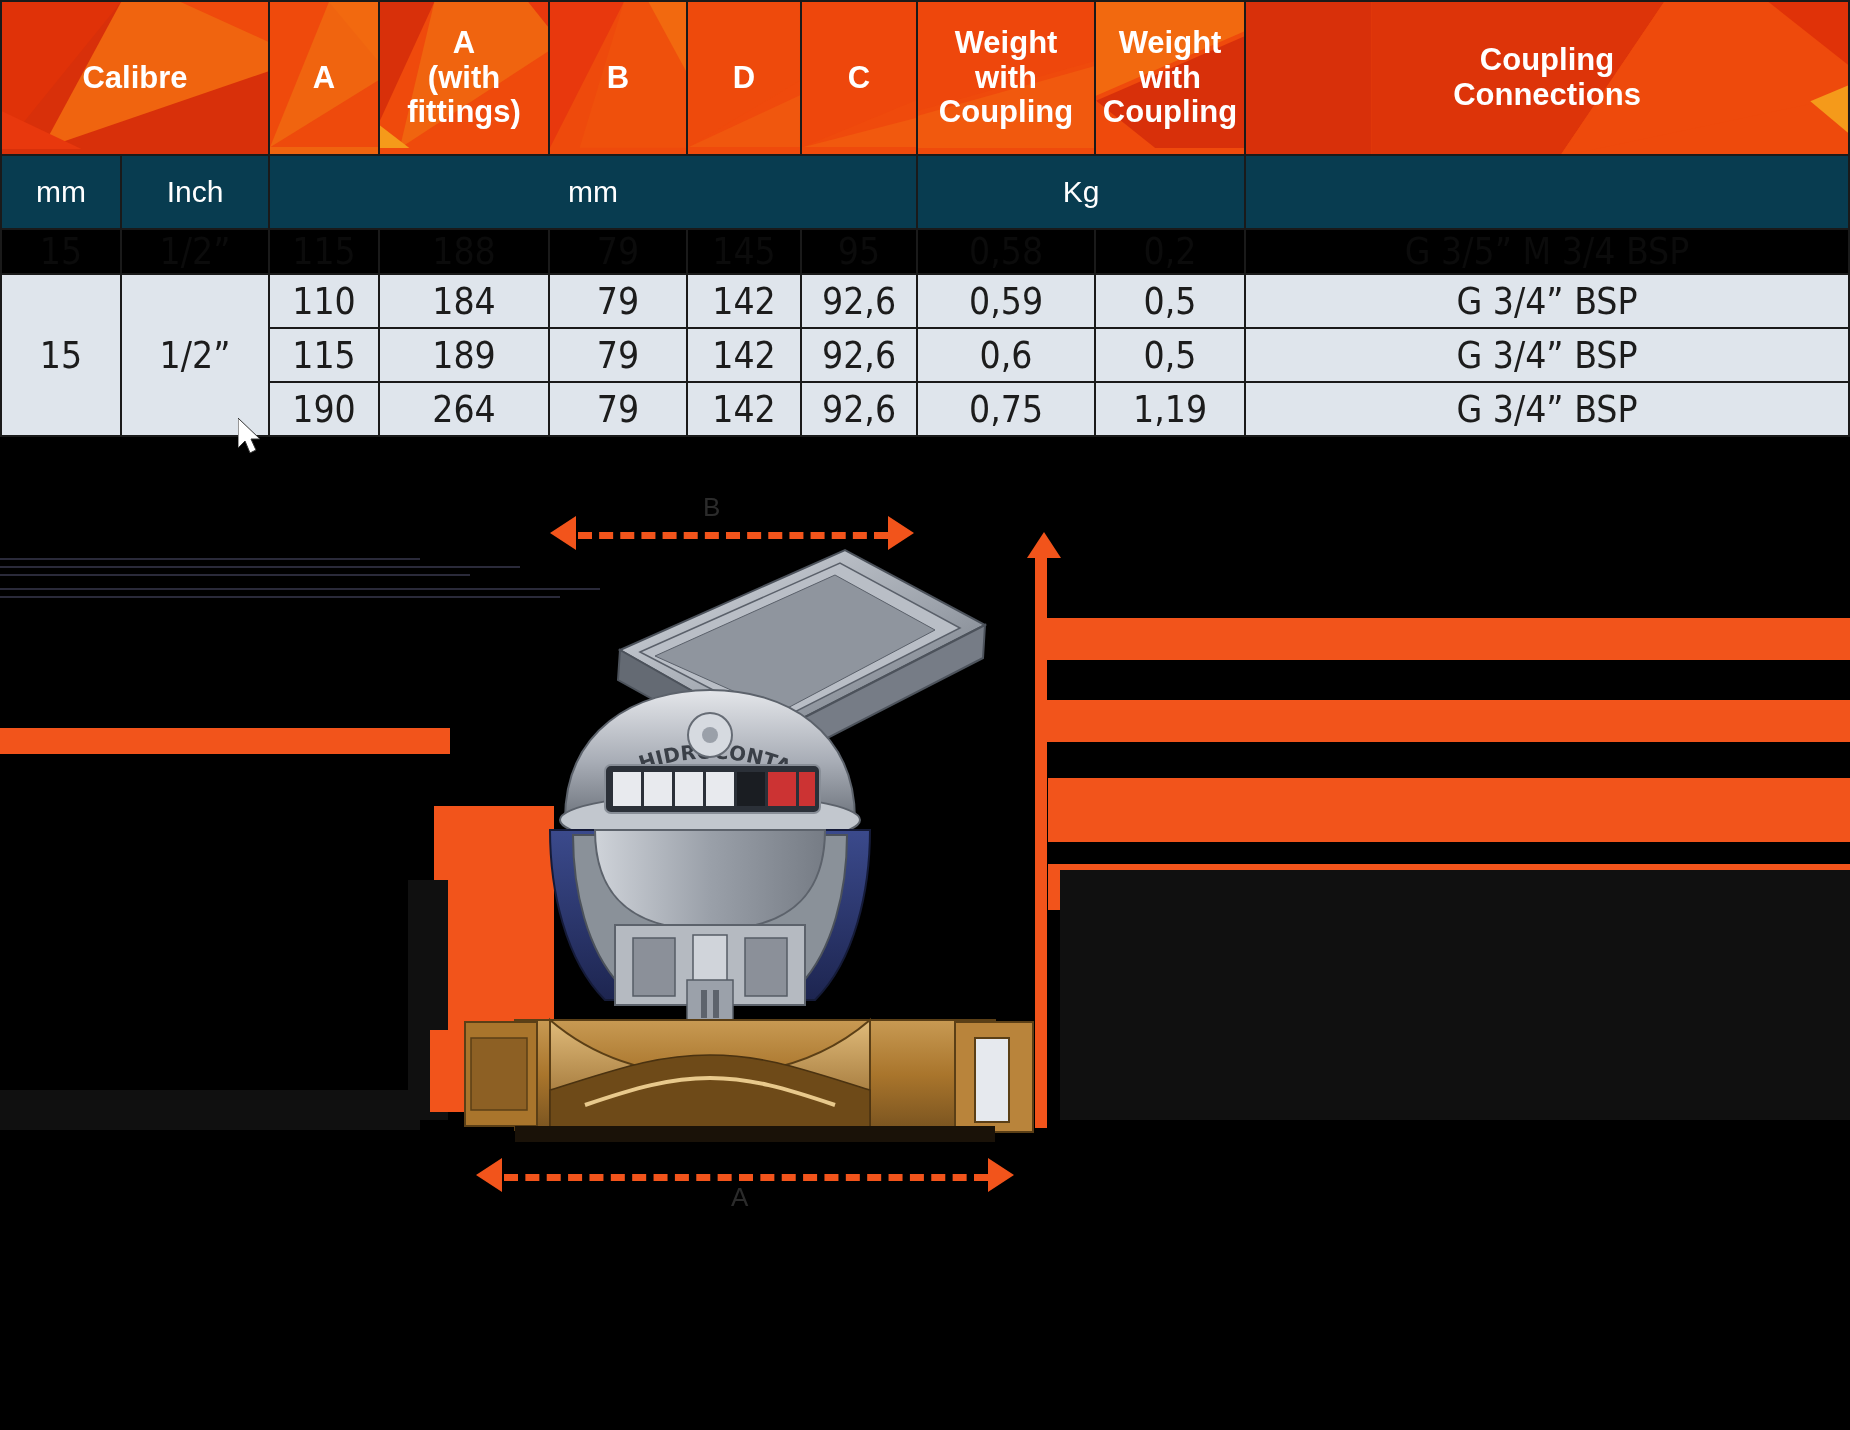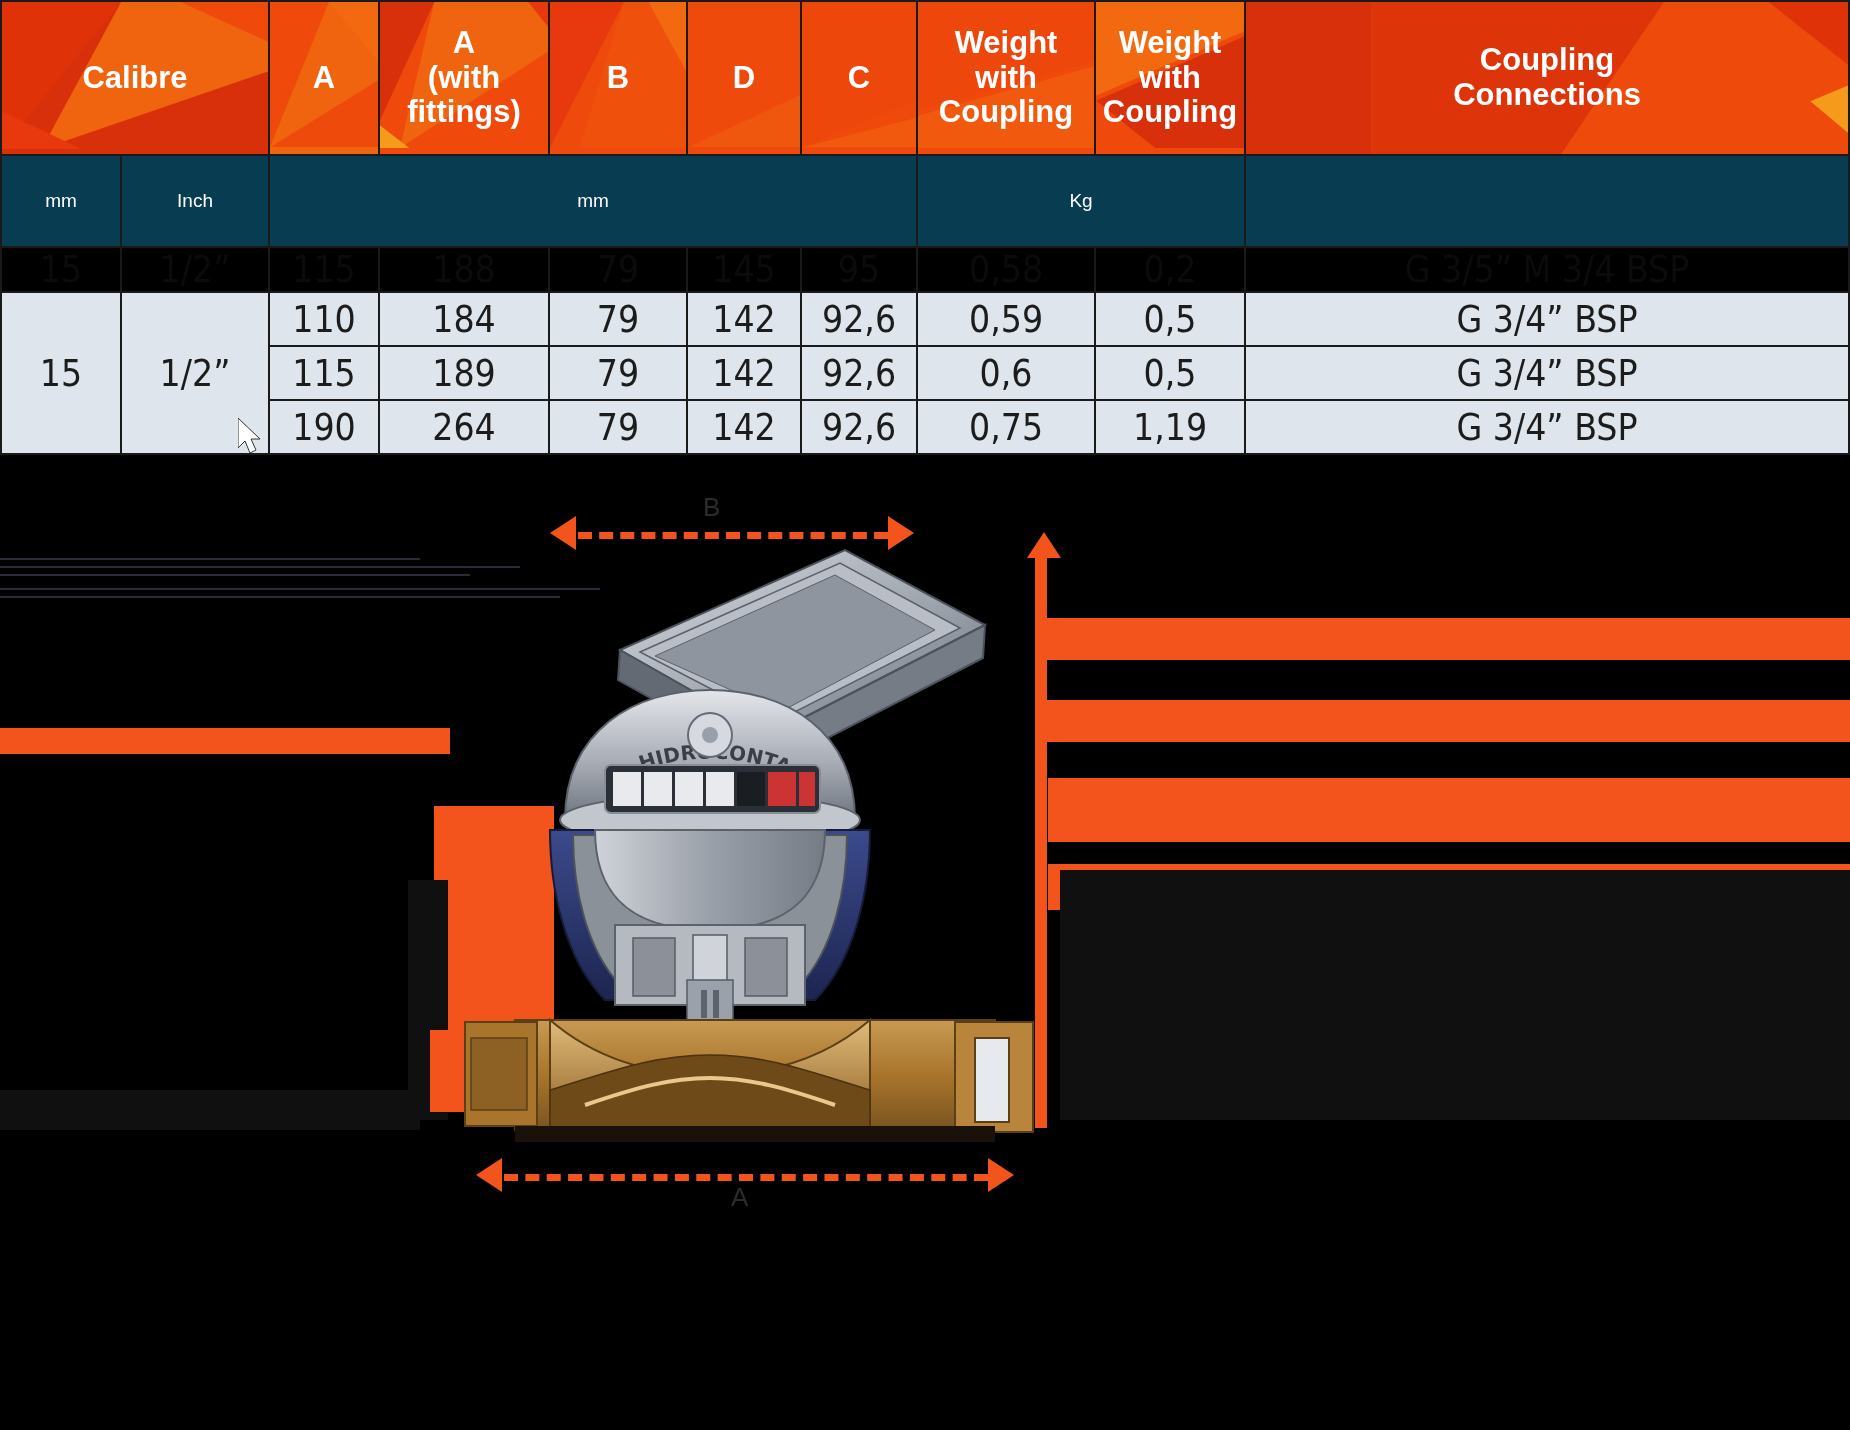--- a/index.html
+++ b/index.html
@@ -15,21 +15,21 @@
   .hdr1 th{
     background:#e8380d;color:#fff;font-size:31px;font-weight:600;line-height:1.12;
     height:148px;padding:2px 4px;position:relative;overflow:hidden;
   }
   .hdr1 th span.lbl{position:relative;z-index:2;display:block;}
   
   .facet{position:absolute;inset:0;z-index:1;pointer-events:none;}
 
   
   .hdr2 th{
-    background:#083c50;color:#fff;font-size:19px;font-weight:500;height:58px;padding:16px;
+    background:#083c50;color:#fff;font-size:30px;font-weight:500;height:58px;padding:7px;
   }
 
   
   tbody td{
     background:#dfe5ec;color:#1c1c1c;font-size:37px;font-weight:400;height:52px;padding:0 4px;
     font-family:"DejaVu Sans",sans-serif;font-stretch:condensed;margin-left:7px;
   }
   tbody tr.clipped td{background:#000;color:#0b0b0b;height:42px;}
   td.calib{font-size:37px;}
 

